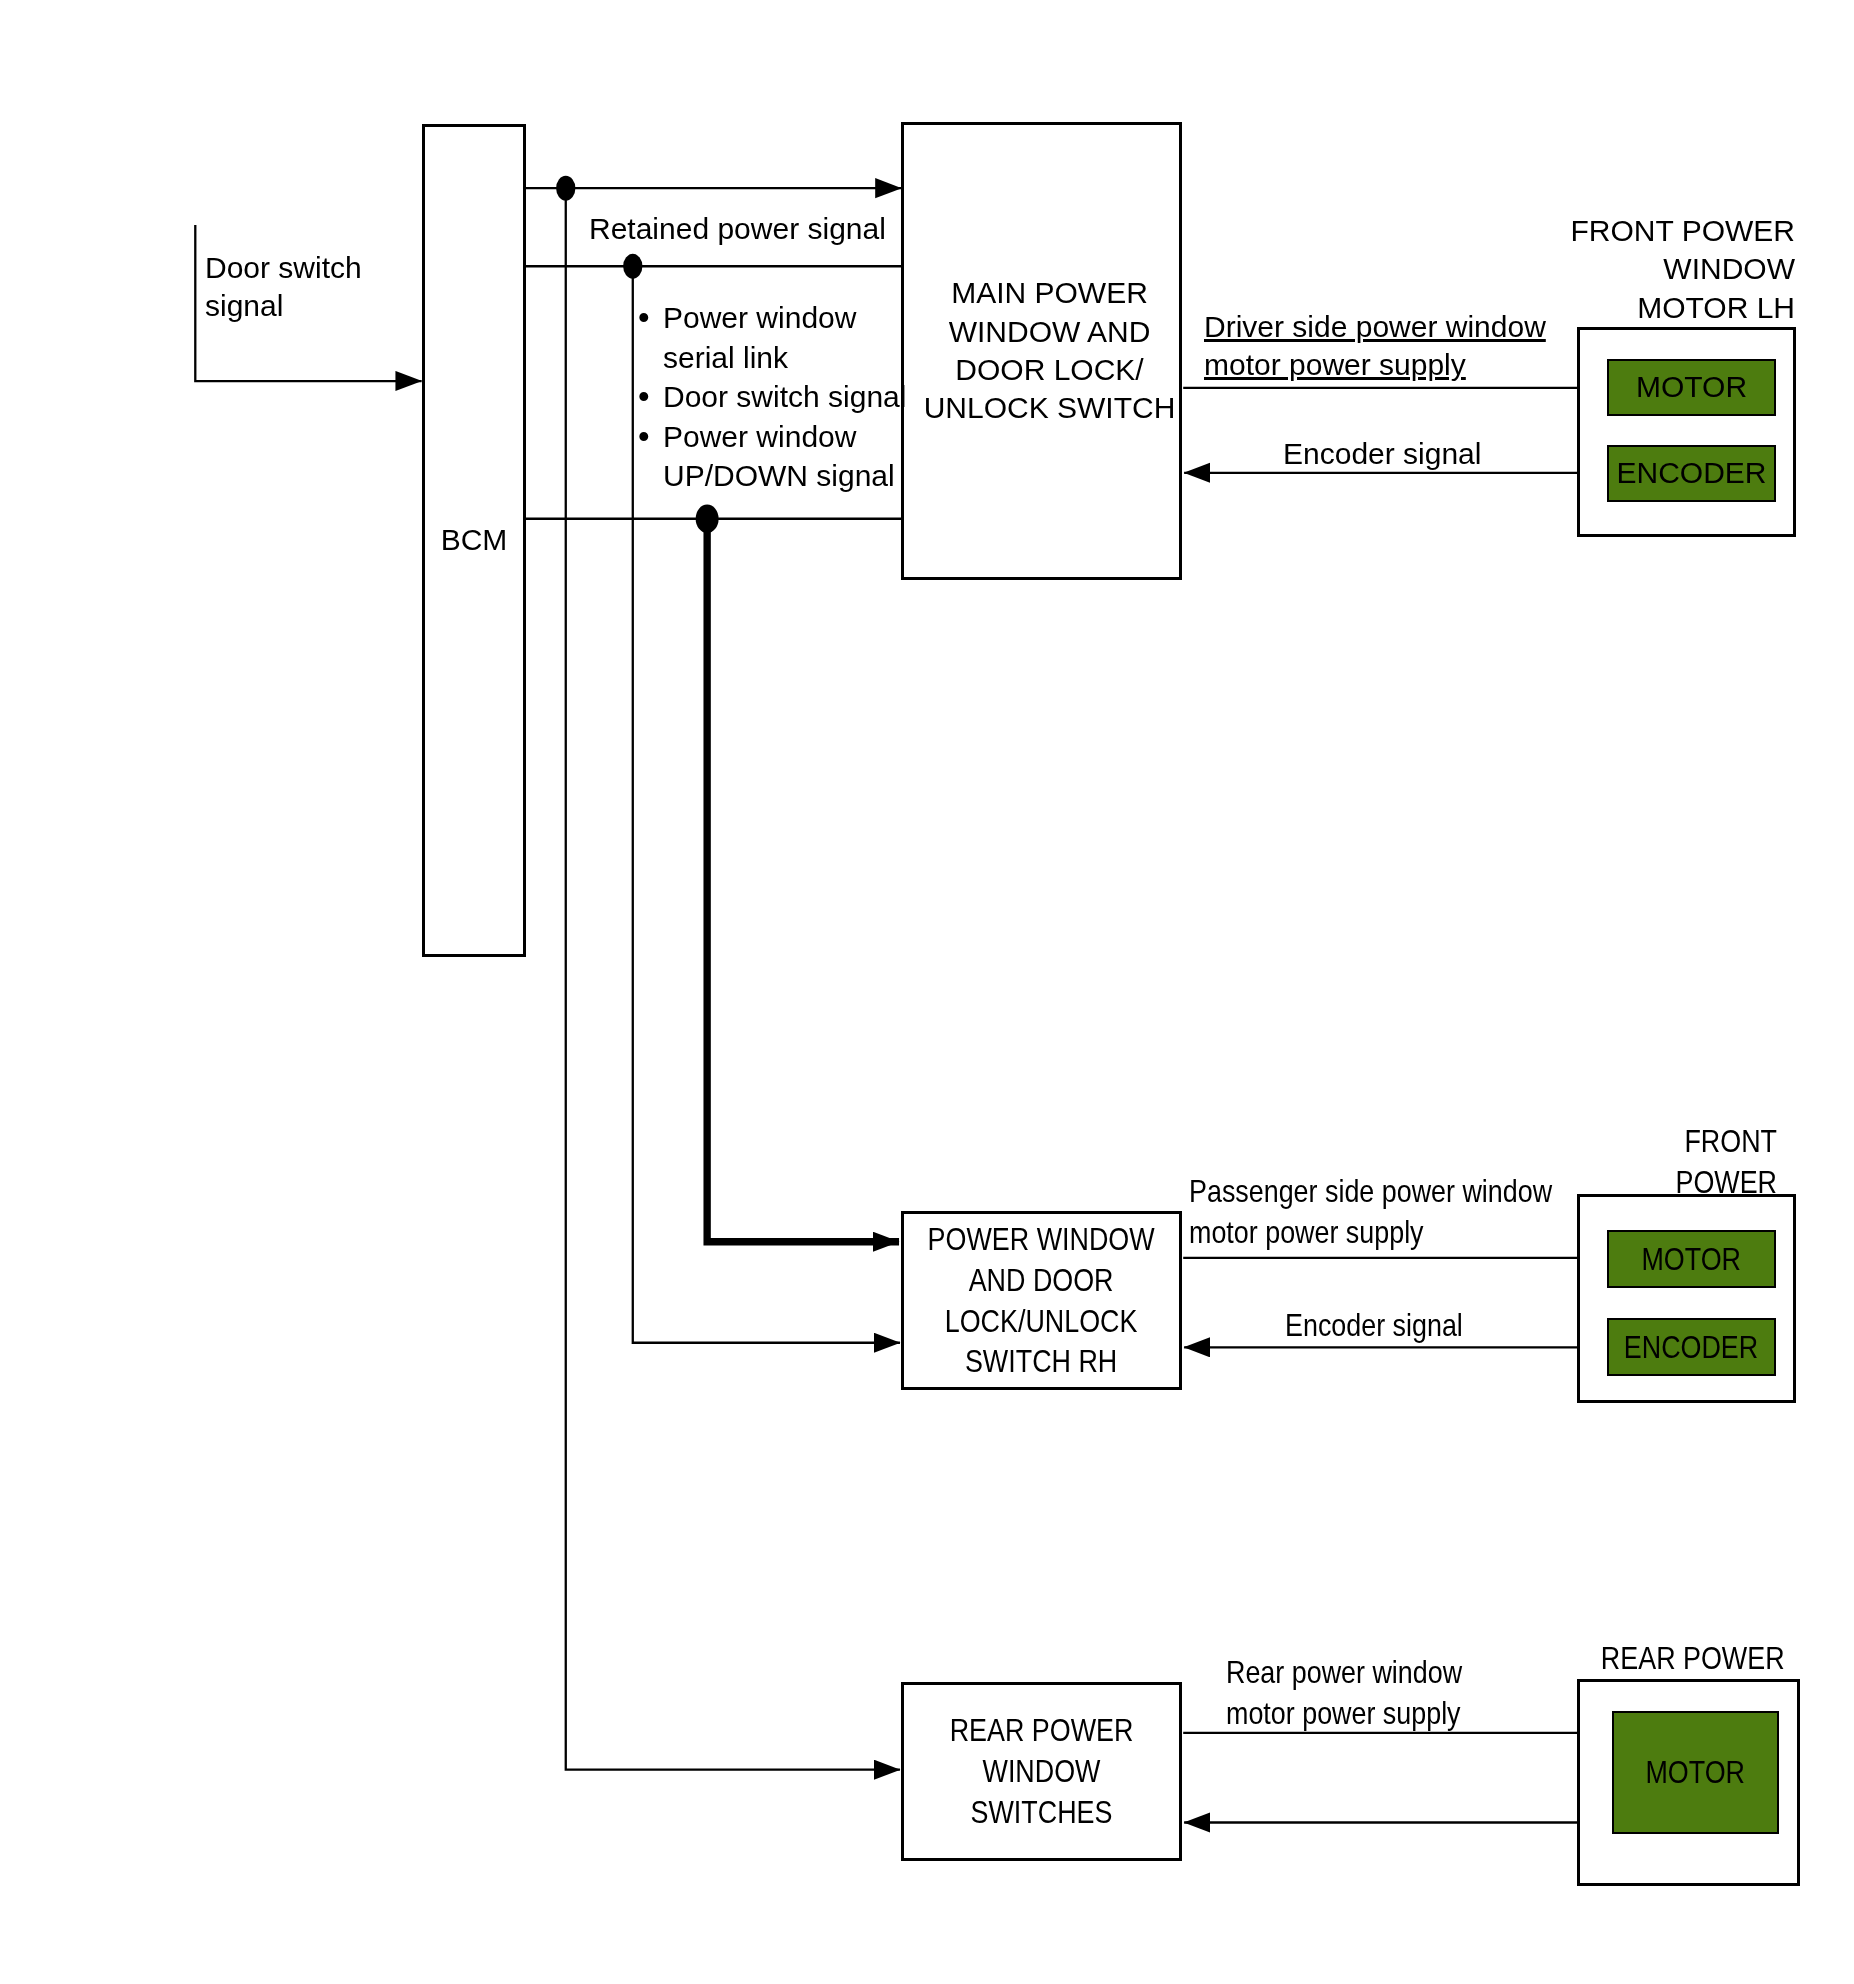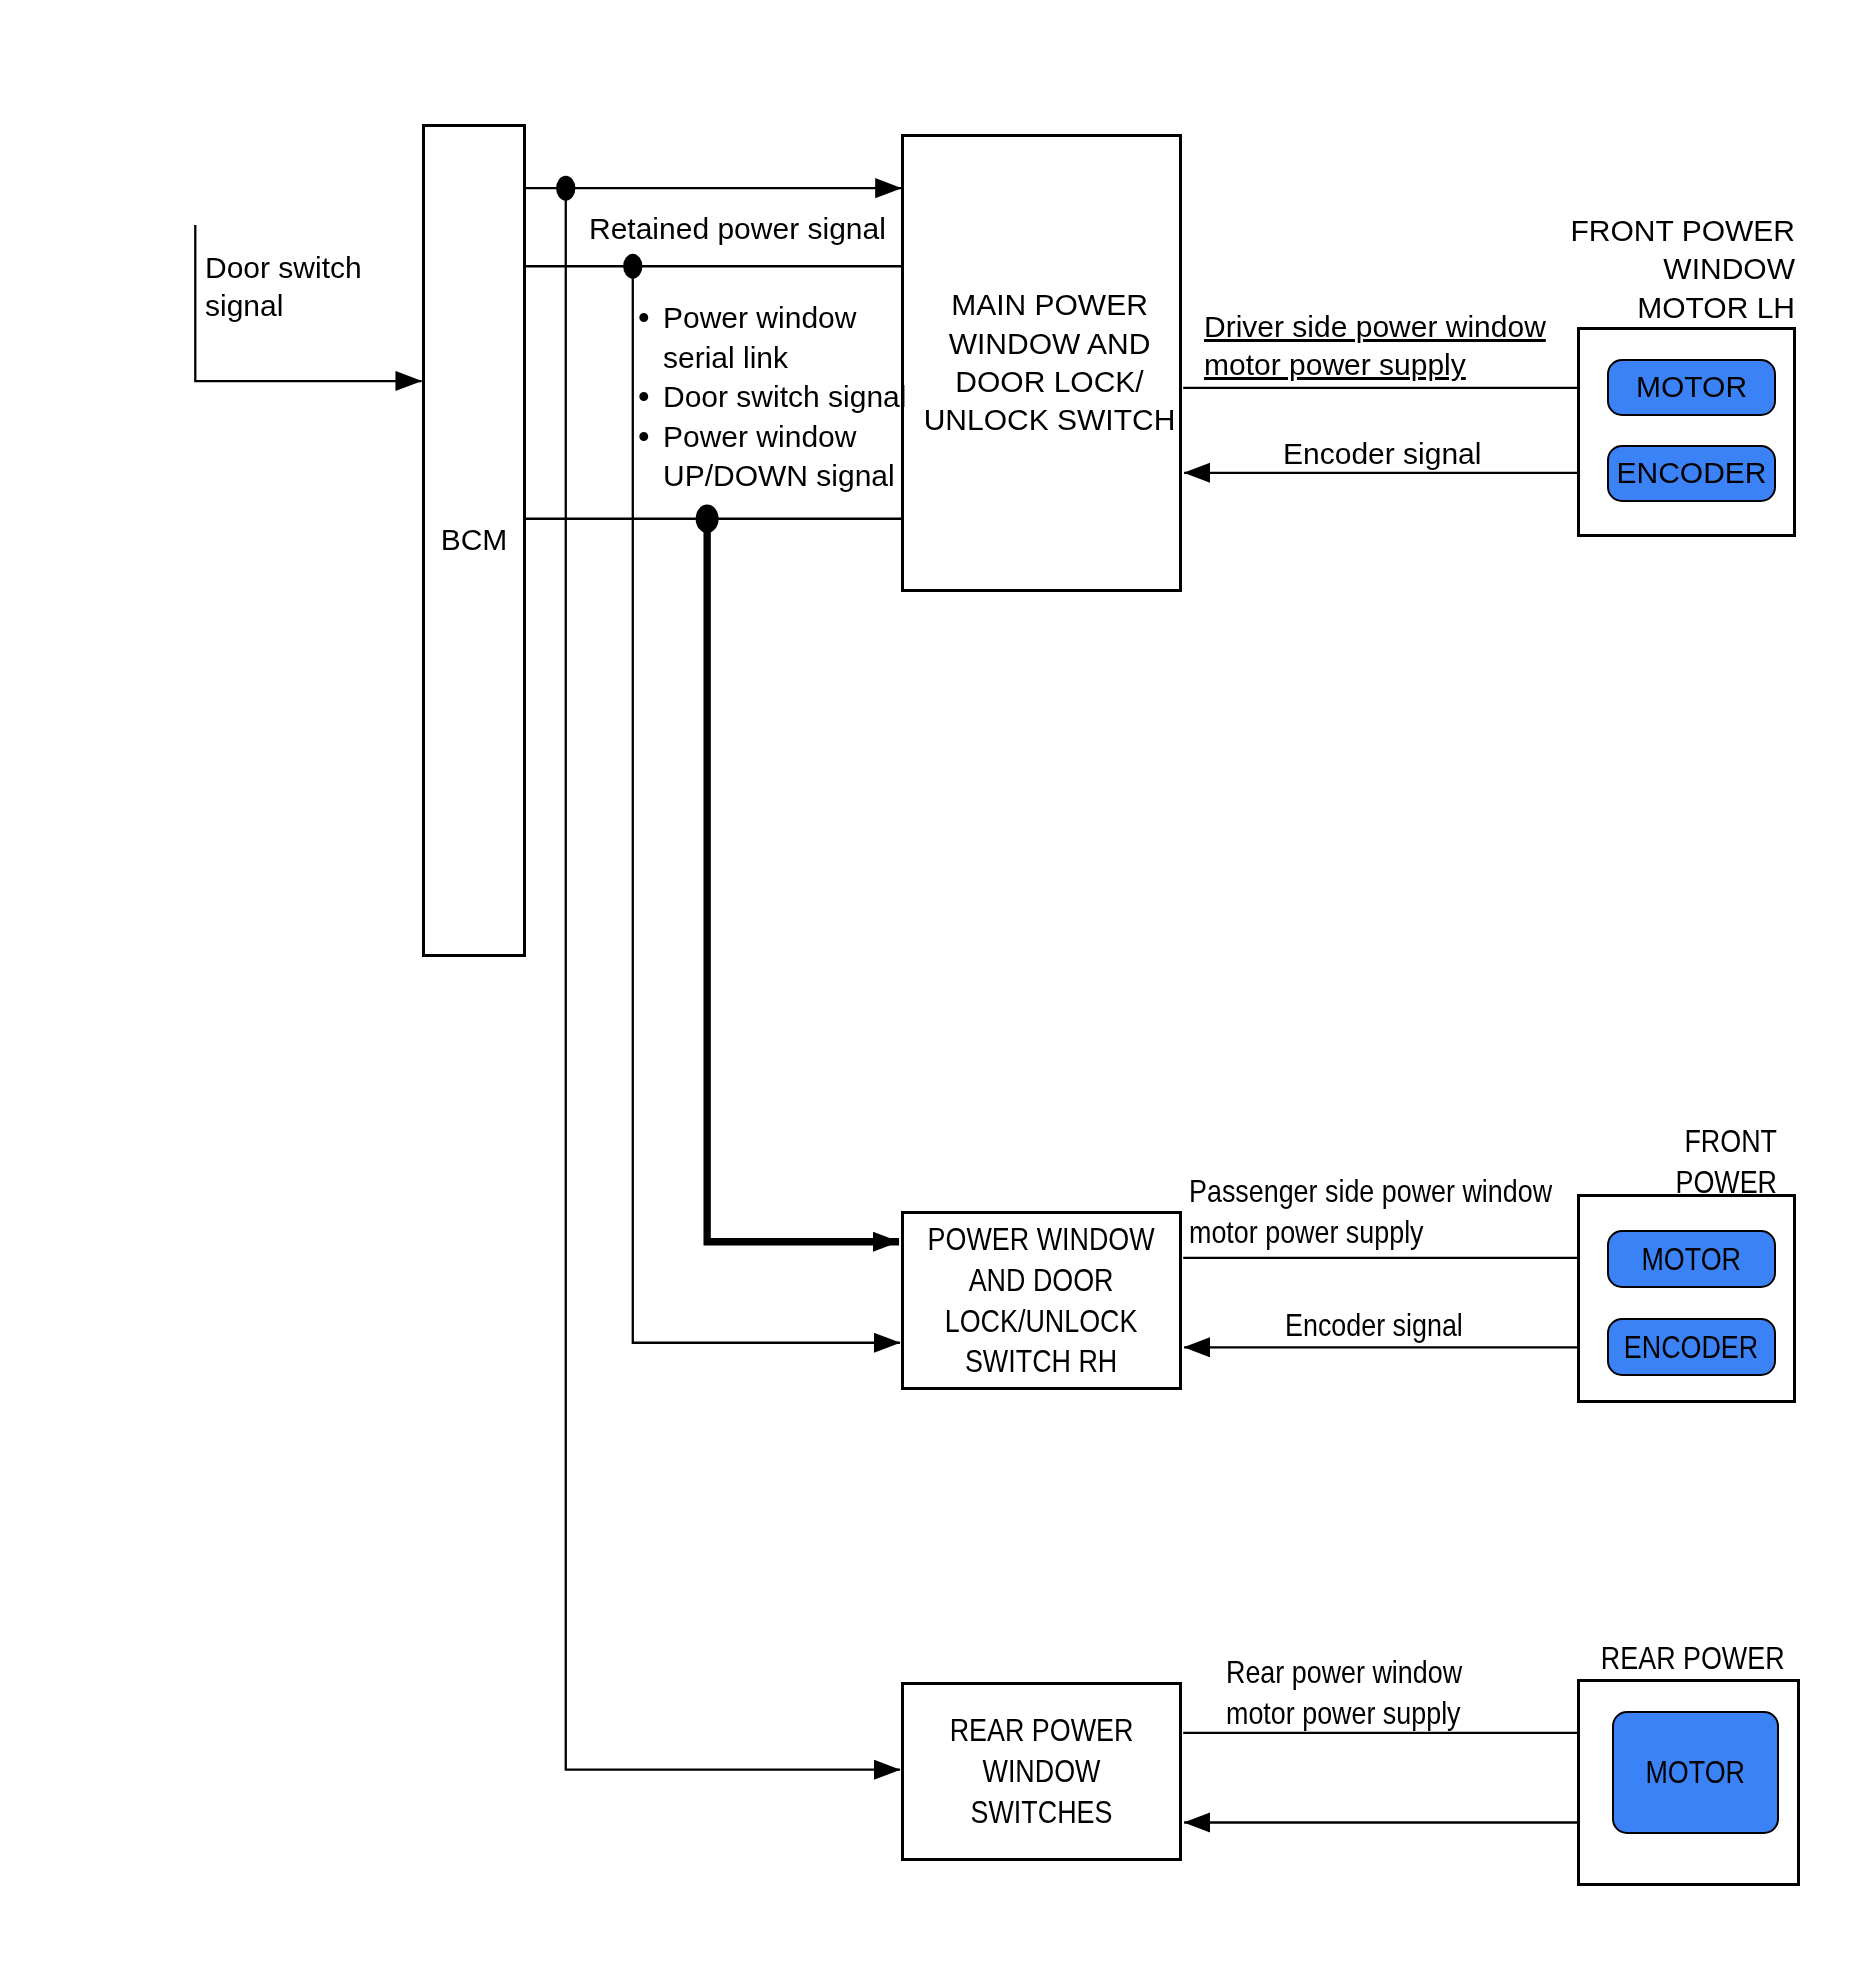--- a/index.html
+++ b/index.html
@@ -15,21 +15,21 @@
   .box{
     position:absolute;
     border:3.2px solid #000;
     background:#ffffff;
     box-sizing:border-box;
     display:flex;align-items:center;justify-content:center;
     text-align:center;
     font-size:30px;line-height:1.28;
   }
   .box-thick{border-width:3.7px;}
-  .inner{border-width:2.8px;background:#3b82f6;border-radius:15px;}
+  .inner{border-width:2.8px;background:#4d7c0f;}
   .pre{white-space:pre-line;}
   .cond{display:inline-block;transform:scaleX(0.84);transform-origin:center center;}
   .cond-l{transform:scaleX(0.84);transform-origin:left top;}
   .lbl{
     position:absolute;
     font-size:30px;line-height:1.28;
     white-space:pre-line;
   }
   .title{
     position:absolute;
@@ -87,21 +87,21 @@
     <ellipse cx="1232" cy="410" rx="21" ry="27" fill="#000"></ellipse>
     <ellipse cx="1378" cy="580" rx="21" ry="27" fill="#000"></ellipse>
     <ellipse cx="1540" cy="1130" rx="25" ry="31" fill="#000"></ellipse>
   </svg>
 
 
   <div class="box" style="left:422px;top:124px;width:104px;height:833px;">
     <span class="pre">BCM</span>
   </div>
 
-  <div class="box box-thick" style="left:901px;top:134px;width:281px;height:458px;padding-left:16px;">
+  <div class="box box-thick" style="left:901px;top:122px;width:281px;height:458px;padding-left:16px;">
     <span class="pre">MAIN POWER
 WINDOW AND
 DOOR LOCK/
 UNLOCK SWITCH</span>
   </div>
 
   <div class="title" style="left:1570px;top:212px;width:225px;">FRONT POWER
 WINDOW
 MOTOR LH</div>
 

